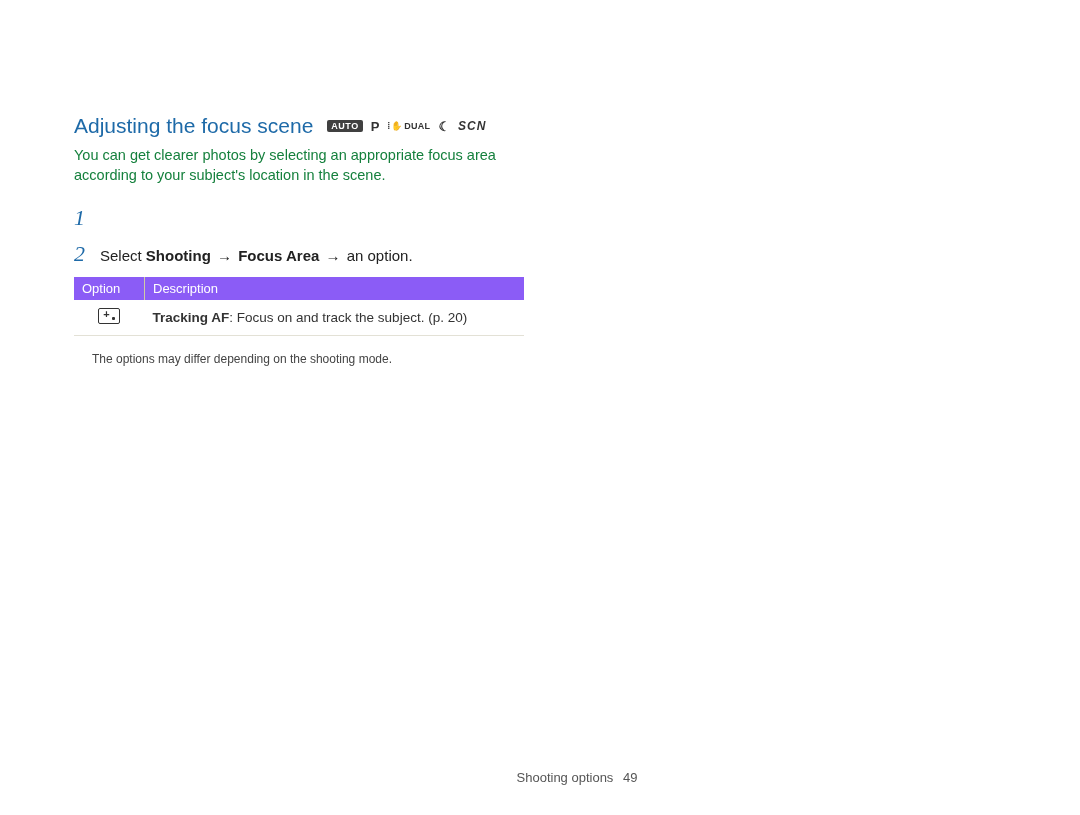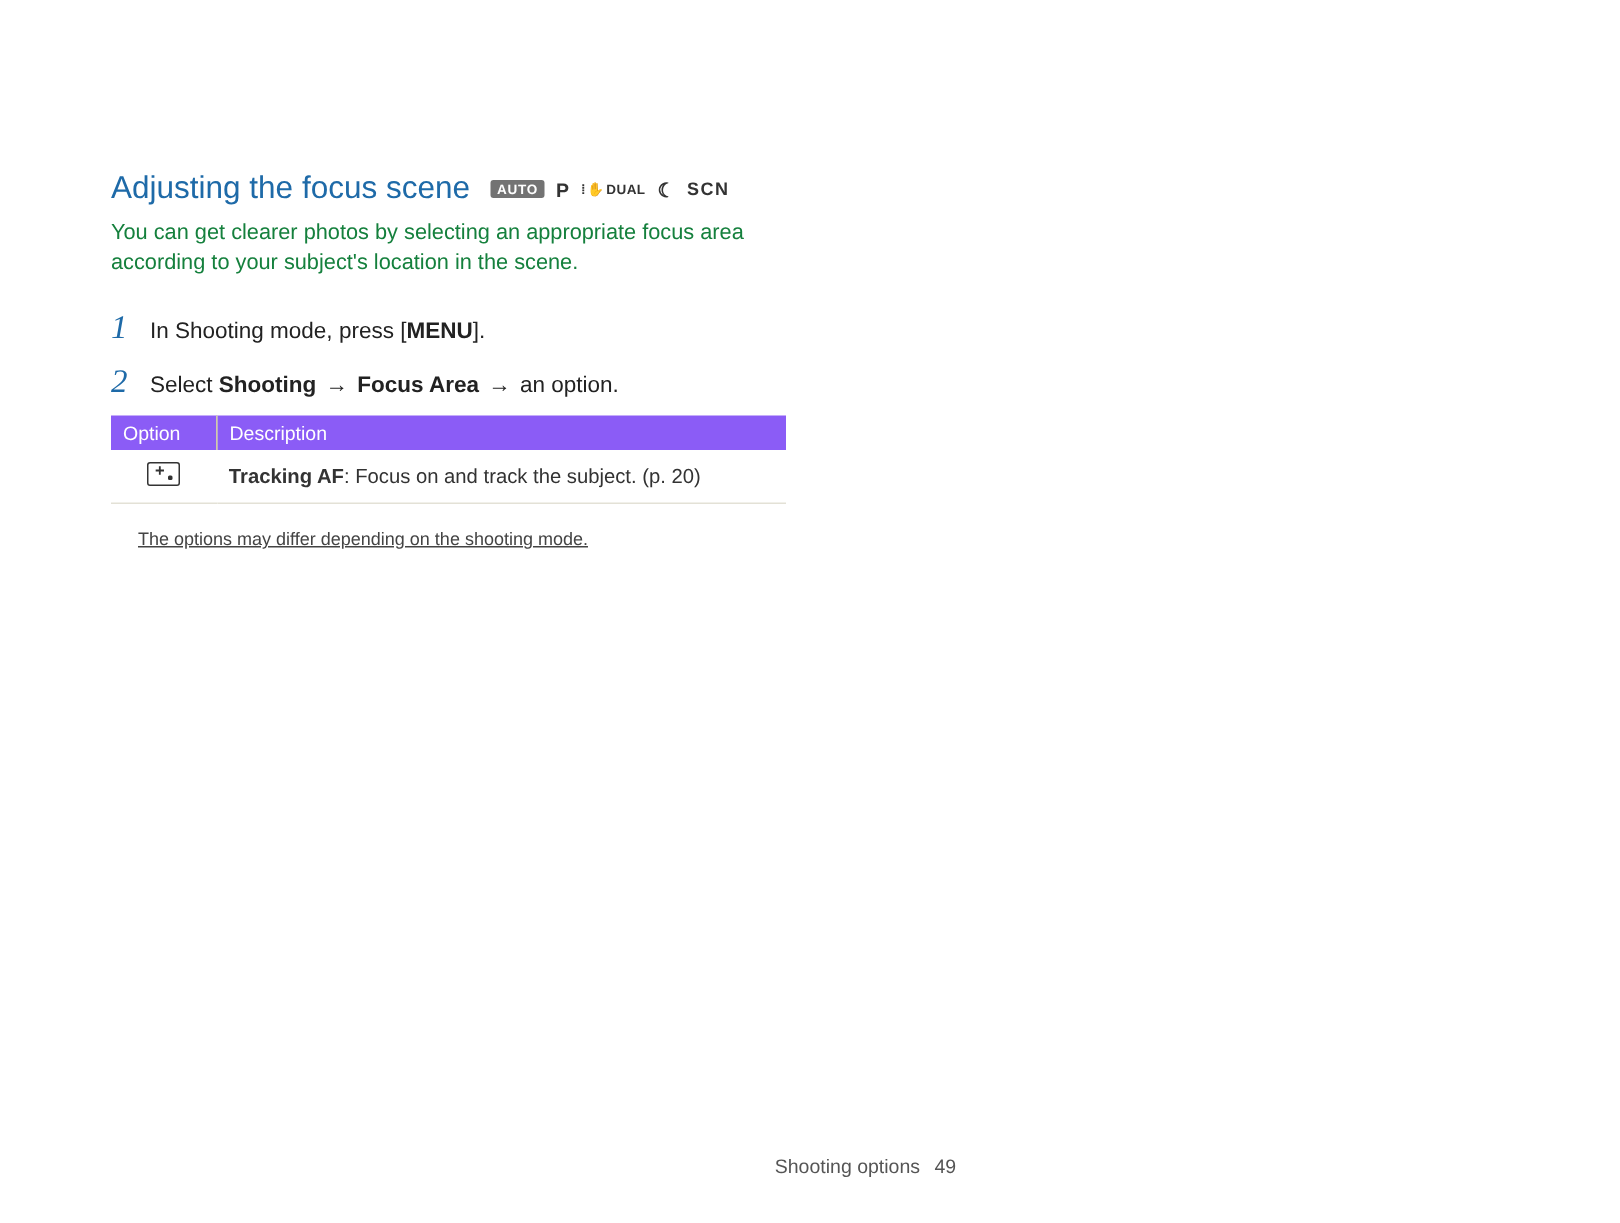--- a/index.html
+++ b/index.html
@@ -41,32 +41,32 @@
   }
   .mode-icons {
     display: flex;
     align-items: center;
     gap: 8px;
     color: #333;
     font-weight: 700;
     font-size: 12px;
   }
   .mode-auto {
-    background: #737373;
+    background: #404040;
     color: #fff;
     font-size: 9px;
     padding: 1px 4px;
     border-radius: 2px;
     font-weight: 700;
     letter-spacing: 0.5px;
   }
   .mode-p { font-size: 13px; font-weight: 700; }
   .mode-dual { font-size: 9px; font-weight: 700; letter-spacing: 0.3px; display:flex; align-items:center; gap:1px;}
   .mode-moon { font-size: 13px; }
-  .mode-scn { font-size: 12px; font-weight: 700; letter-spacing: 1px; }
+  .mode-scn { font-size: 12px; font-weight: 700; letter-spacing: 1px; font-style: italic; }
   .intro {
     font-size: 14.5px;
     color: #15803d;
     margin-top: 8px;
     line-height: 1.35;
     max-width: 470px;
   }
   .steps {
     margin-top: 20px;
   }
@@ -165,21 +165,20 @@
     background: #333;
     right: 4px; bottom: 3px;
     border-radius: 1px;
   }
   .opt-desc .opt-name { font-weight: 700; }
   .note {
     font-size: 12px;
     color: #444;
     margin-top: 16px;
     margin-left: 18px;
-    text-decoration: underline;
   }
   .footer {
     position: absolute;
     bottom: 30px;
     left: 0;
     width: 100%;
     text-align: center;
     font-size: 13px;
     color: #555;
     margin-left: 37px;
@@ -205,23 +204,20 @@
       <span class="mode-moon">☾</span>
       <span class="mode-scn">SCN</span>
     </span>
   </div>
 
   <div class="intro">You can get clearer photos by selecting an appropriate focus area according to your subject's location in the scene.</div>
 
   <div class="steps">
     <div class="step">
       <span class="step-num">1</span>
-      <span class="step-text">
-        <span>In Shooting mode, press [</span><span class="menu-btn">MENU</span><span>].</span>
-      </span>
     </div>
     <div class="step">
       <span class="step-num">2</span>
       <span class="step-text">
         <span>Select </span><span class="menu-btn">Shooting</span><span class="arrow"> → </span><span class="menu-btn">Focus Area</span><span class="arrow"> → </span><span>an option.</span>
       </span>
     </div>
   </div>
 
   <table class="opts">

